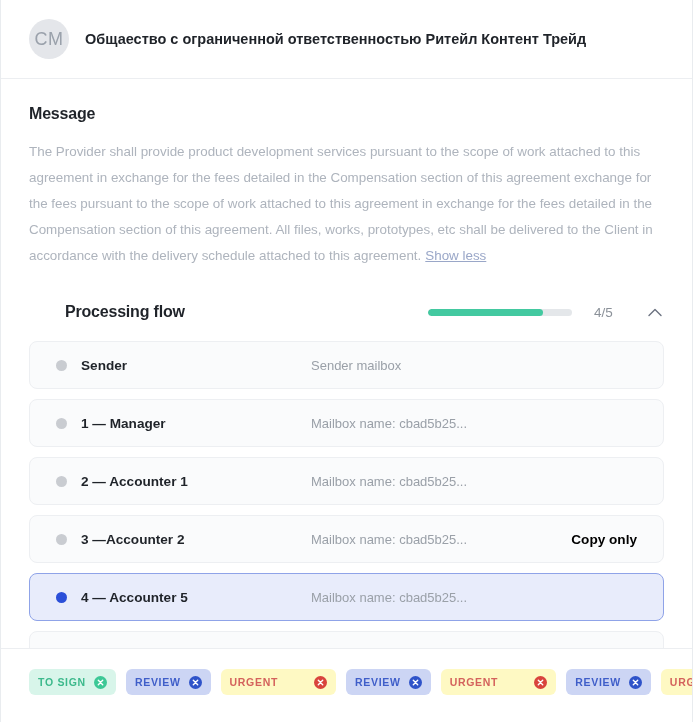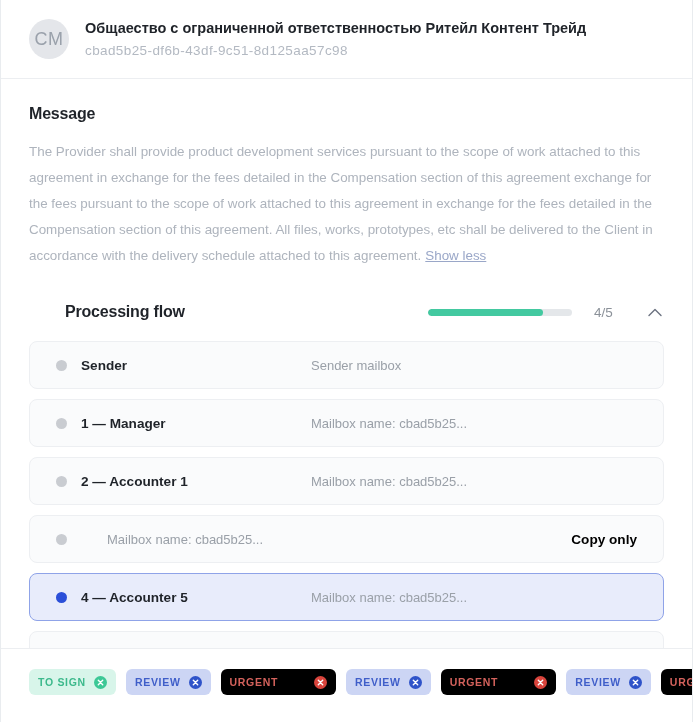--- a/index.html
+++ b/index.html
@@ -246,33 +246,32 @@
     flex: 0 0 13px;
     cursor: pointer;
   }
 
   .tag .tag-x svg { display: block; }
 
   .tag-green  { background: #d8f5ea; color: #3cb98c; }
   .tag-green  .tag-x { background: #3cc896; }
   .tag-blue   { background: #ccd5f4; color: #3f5ec9; }
   .tag-blue   .tag-x { background: #2f53c9; }
-  .tag-red    { background: #000000; color: #d4625c; gap: 36px; }
+  .tag-red    { background: #fef9c3; color: #d4625c; gap: 36px; }
   .tag-red    .tag-x { background: #d9443c; }
 </style>
 </head>
 <body>
 
 <div class="panel">
 
   <div class="header">
     <div class="avatar">CM</div>
     <div class="header-text">
       <div class="org-name">Общаество с ограниченной ответственностью Ритейл Контент Трейд</div>
-      <div class="org-uuid">cbad5b25-df6b-43df-9c51-8d125aa57c98</div>
     </div>
   </div>
 
   <div class="body">
 
     <div class="section-title">Message</div>
 
     <div class="message-text">
       <span>The Provider shall provide product development services pursuant to the scope of work attached to this agreement in exchange for the fees detailed in the Compensation section of this agreement exchange for the fees pursuant to the scope of work attached to this agreement in exchange for the fees detailed in the Compensation section of this agreement. All files, works, prototypes, etc shall be delivered to the Client in accordance with the delivery schedule attached to this agreement.</span><span class="show-less">Show less</span>
     </div>
@@ -303,20 +302,21 @@
           <div class="row-label">1 — Manager</div>
           <div class="row-mailbox">Mailbox name: cbad5b25...</div>
         </div>
         <div class="flow-row">
           <div class="row-dot"></div>
           <div class="row-label">2 — Accounter 1</div>
           <div class="row-mailbox">Mailbox name: cbad5b25...</div>
         </div>
         <div class="flow-row">
           <div class="row-dot"></div>
+          <div class="row-label">3 —Accounter 2</div>
           <div class="row-mailbox">Mailbox name: cbad5b25...</div>
           <div class="row-action">Copy only</div>
         </div>
         <div class="flow-row active">
           <div class="row-dot"></div>
           <div class="row-label">4 — Accounter 5</div>
           <div class="row-mailbox">Mailbox name: cbad5b25...</div>
         </div>
         <div class="flow-row"></div>
       </div>

